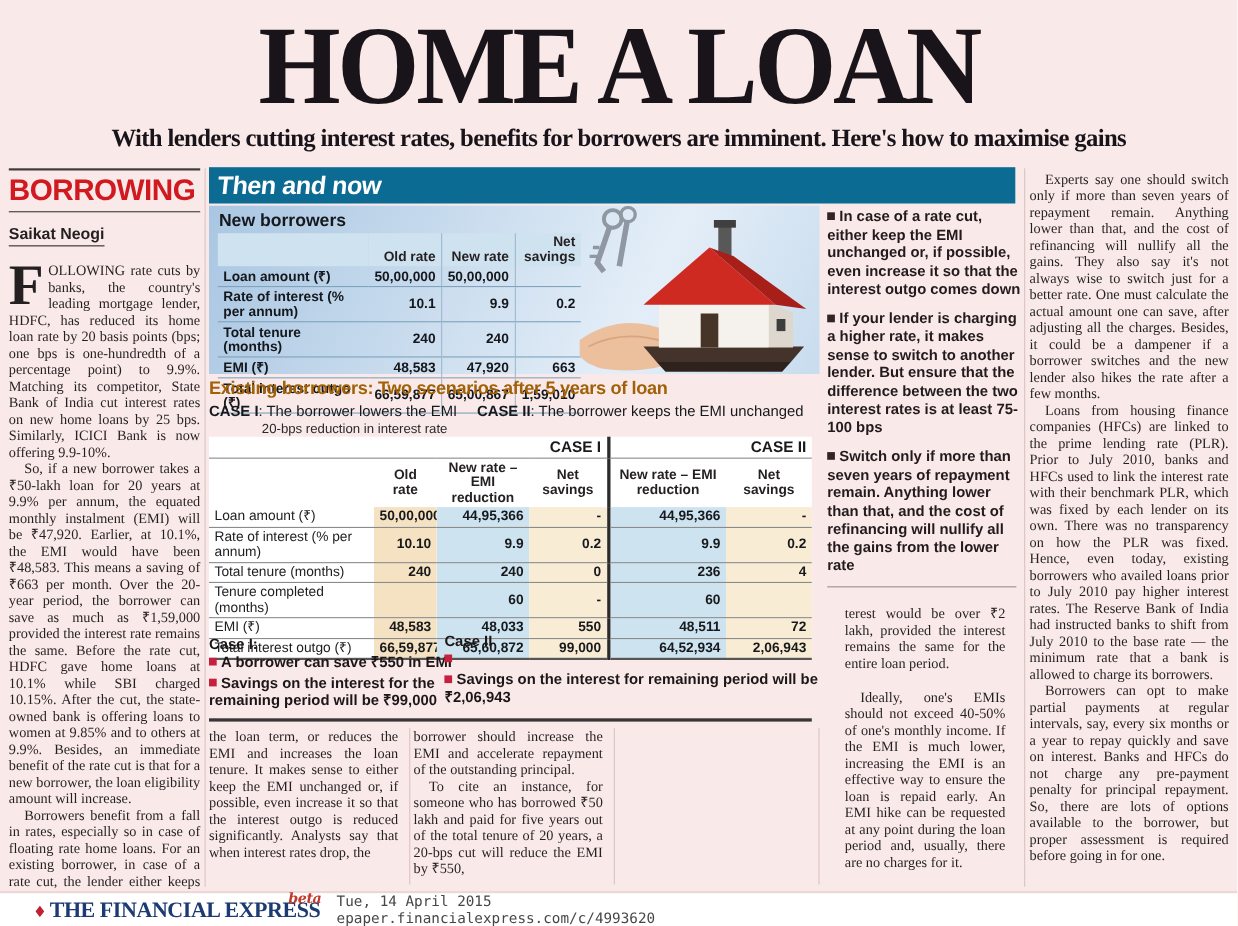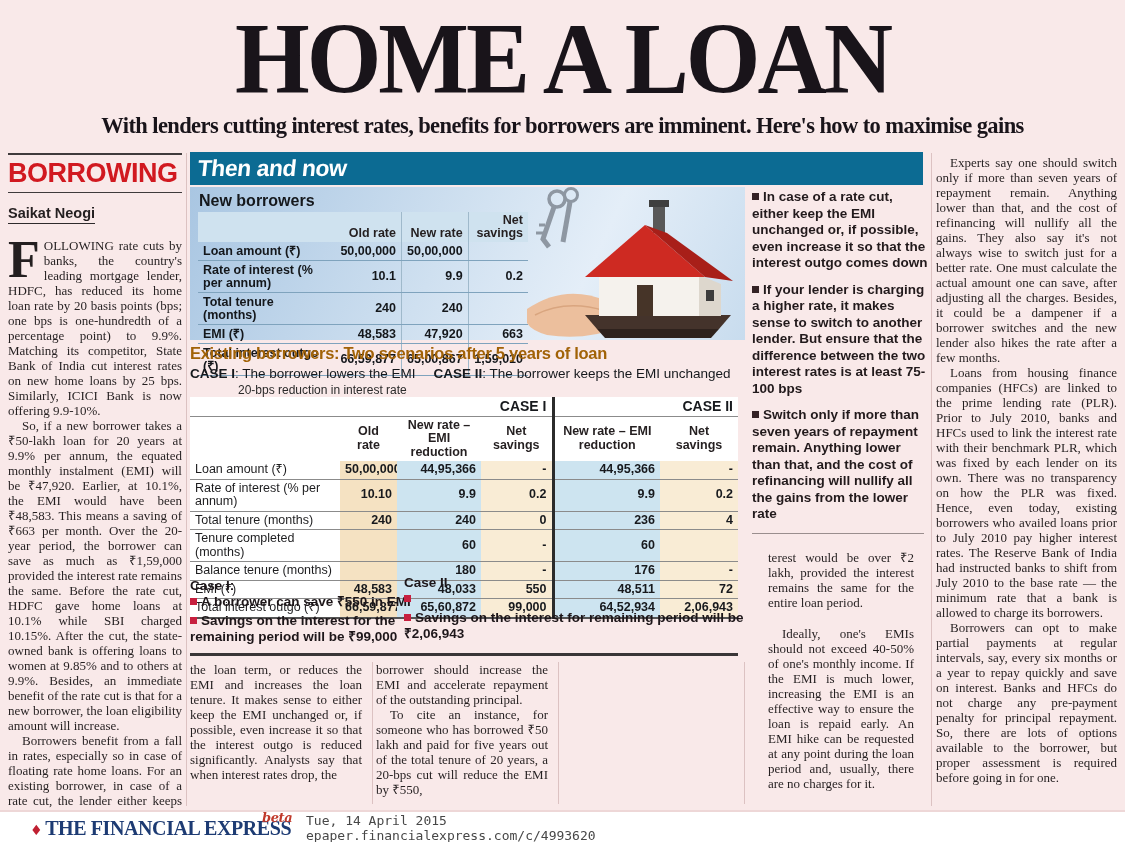--- a/index.html
+++ b/index.html
@@ -286,28 +286,20 @@
       </tr>
       <tr>
         <td class="lbl">Tenure completed (months)</td>
         <td class="c-old"></td>
         <td class="c-new">60</td>
         <td class="c-net">-</td>
         <td class="c-new bL">60</td>
         <td class="c-net"></td>
       </tr>
       <tr>
-        <td class="lbl">Balance tenure (months)</td>
-        <td class="c-old"></td>
-        <td class="c-new">180</td>
-        <td class="c-net">-</td>
-        <td class="c-new bL">176</td>
-        <td class="c-net">-</td>
-      </tr>
-      <tr>
         <td class="lbl">EMI (₹)</td>
         <td class="c-old">48,583</td>
         <td class="c-new">48,033</td>
         <td class="c-net">550</td>
         <td class="c-new bL">48,511</td>
         <td class="c-net">72</td>
       </tr>
       <tr>
         <td class="lbl">Total interest outgo (₹)</td>
         <td class="c-old">66,59,877</td>

